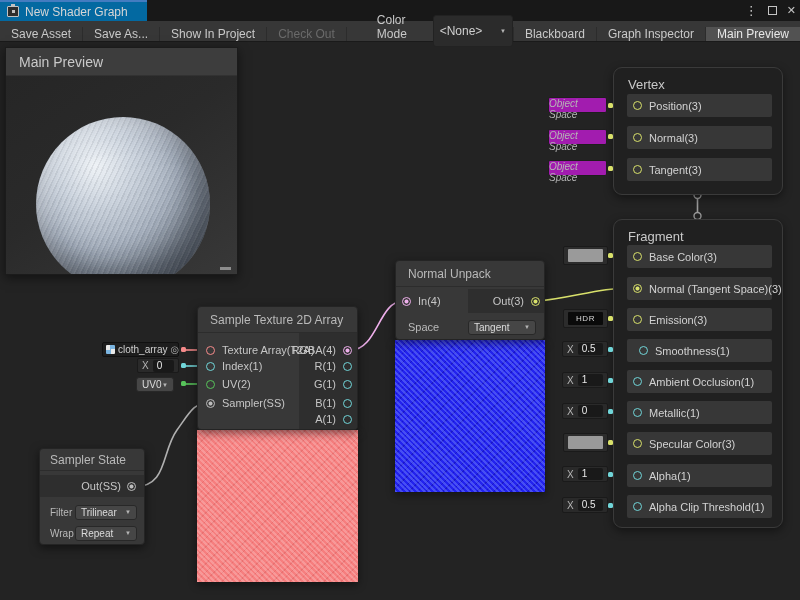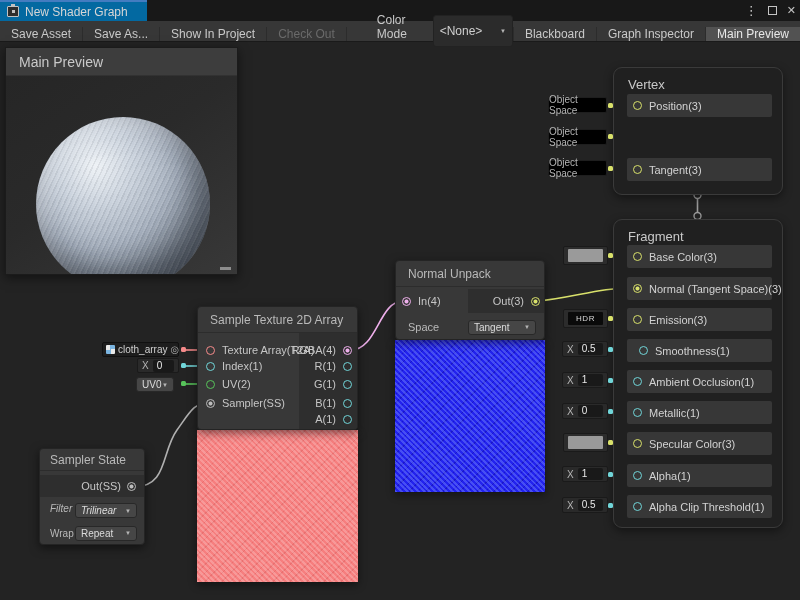--- a/index.html
+++ b/index.html
@@ -66,22 +66,22 @@
     color:#b9b9b9; border-bottom:1px solid #2c2c2c; white-space:nowrap; }
 
   
   .port { width:9px; height:9px; border-radius:50%; border:1.5px solid var(--pc); flex:none; background-color:#373737; }
   .port.filled { background-image:radial-gradient(circle, var(--pc) 0 1.6px, rgba(0,0,0,0) 2.4px); }
   .c-v3 { --pc:#d9e16b; } .c-v4 { --pc:#efb0ec; } .c-v2 { --pc:#57c35a; }
   .c-f  { --pc:#71d6d9; } .c-tex{ --pc:#f58a8a; } .c-ss { --pc:#bdbdbd; }
   .bg-light { background-color:#383838; } .bg-dark { background-color:#2e2e2e; }
 
   
-  .osbox { position:absolute; width:59px; height:16px; background:#000000; border:1px solid #1e1e1e; border-radius:2px;
-    display:flex; align-items:center; justify-content:center; font-size:10px; color:#b5b5b5; z-index:10; }
+  .osbox { position:absolute; width:59px; height:16px; background:#a21caf; border:1px solid #1e1e1e; border-radius:2px;
+    display:flex; justify-content:center; font-size:10px; color:#b5b5b5; z-index:10;font-style:italic; }
   .dot { position:absolute; width:5px; height:5px; border-radius:1.5px; z-index:10; }
   .d-v3{background:#d9e16b} .d-f{background:#71d6d9} .d-v2{background:#57c35a} .d-tex{background:#f58a8a}
   .swatchbox { position:absolute; width:45px; height:19px; background:#2c2c2c; border:1px solid #1a1a1a; border-radius:2px;
     display:flex; align-items:center; justify-content:center; z-index:10; }
   .sw { width:35px; height:13px; background:#9a9a9a; border-radius:1px; }
   .sw.hdr { background:#0a0a0a; color:#d8d8d8; font-size:8px; line-height:13px; text-align:center; letter-spacing:.5px; }
   .xfield { position:absolute; width:46px; height:16px; background:#2a2a2a; border:1px solid #1a1a1a; border-radius:2px;
     display:flex; align-items:center; padding:0 4px; gap:4px; font-size:10px; color:#b5b5b5; z-index:10; }
   .xfield .val { background:#191919; border-radius:2px; flex:1; height:12px; line-height:12px; padding-left:4px; color:#e9e9e9; }
 
@@ -185,20 +185,24 @@
       <div class="pp-resize"></div>
     </div>
   </div>
 
   <div class="node stack-node" style="left:613px; top:67px; width:170px; height:128px;">
     <div class="stack-title">Vertex</div>
     <div class="srow" style="top:26px;">
       <span class="port c-v3"></span>
       <span class="lbl">Position(3)</span>
     </div>
+    <div class="srow" style="top:58px;">
+      <span class="port c-v3"></span>
+      <span class="lbl">Normal(3)</span>
+    </div>
     <div class="srow" style="top:90px;">
       <span class="port c-v3"></span>
       <span class="lbl">Tangent(3)</span>
     </div>
   </div>
 
   <div class="osbox" style="left:548px; top:97px;">
     <span>Object Space</span>
     </div>
   <div class="dot d-v3" style="left:608px; top:102.5px;"></div>
@@ -376,21 +380,21 @@
     </div>
   </div>
   <div class="tex-blue"></div>
 
   <div class="node op-node" style="left:39px; top:448px; width:106px; height:97px;">
     <div class="op-title" style="height:22px; padding-left:10px;">Sampler State</div>
     <div style="position:absolute; left:0; top:26px; right:0; height:22px; background:#2e2e2e; display:flex; align-items:center; justify-content:flex-end; gap:6px; padding-right:8px;">
       <span style="font-size:11px; color:#c6c6c6;">Out(SS)</span>
       <span class="port c-ss bg-dark filled"></span>
     </div>
-    <div style="position:absolute; left:0; top:54px; right:0; height:18px; display:flex; padding:0 7px 0 10px; justify-content:space-between;font-style:italic;">
+    <div style="position:absolute; left:0; top:54px; right:0; height:18px; display:flex; align-items:center; padding:0 7px 0 10px; justify-content:space-between;">
       <span style="font-size:10px; color:#b9b9b9;">Filter</span>
       <span class="dd" style="width:62px;">
         <span>Trilinear</span>
         <span class="arr">▼</span>
       </span>
     </div>
     <div style="position:absolute; left:0; top:75px; right:0; height:18px; display:flex; align-items:center; padding:0 7px 0 10px; justify-content:space-between;">
       <span style="font-size:10px; color:#b9b9b9;">Wrap</span>
       <span class="dd" style="width:62px;">
         <span>Repeat</span>

